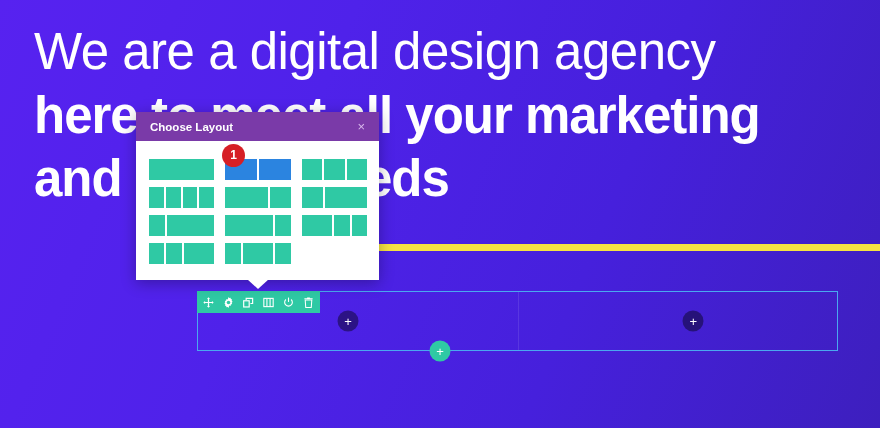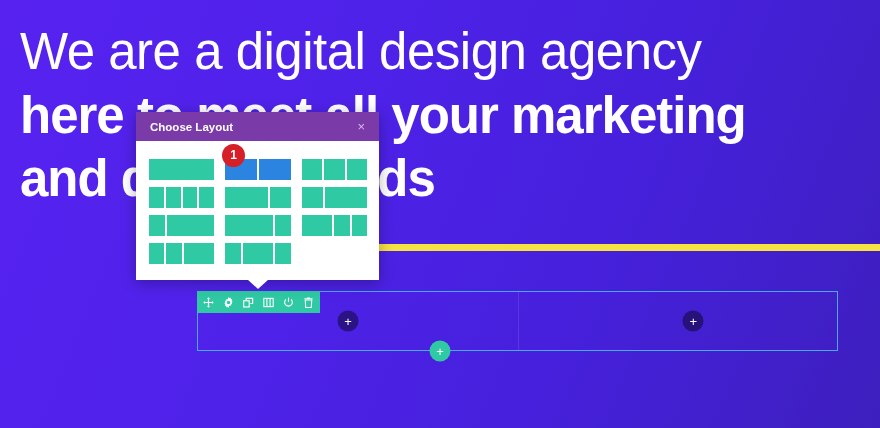--- a/index.html
+++ b/index.html
@@ -22,21 +22,21 @@
     background:
       linear-gradient(112deg, #5722f0 0%, #4f22ea 34%, #4620dc 66%, #3d1fbe 100%);
   }
 
   
   #hero {
     position: absolute;
     left: 0;
     top: 0;
     width: 880px;
-    padding-left: 20px;
+    padding-left: 34px;
     box-sizing: border-box;
   }
   .hl-line {
     color: #ffffff;
     letter-spacing: -0.5px;
     white-space: nowrap;
   }
   .hl-1 {
     font-size: 51px;
     font-weight: 400;

